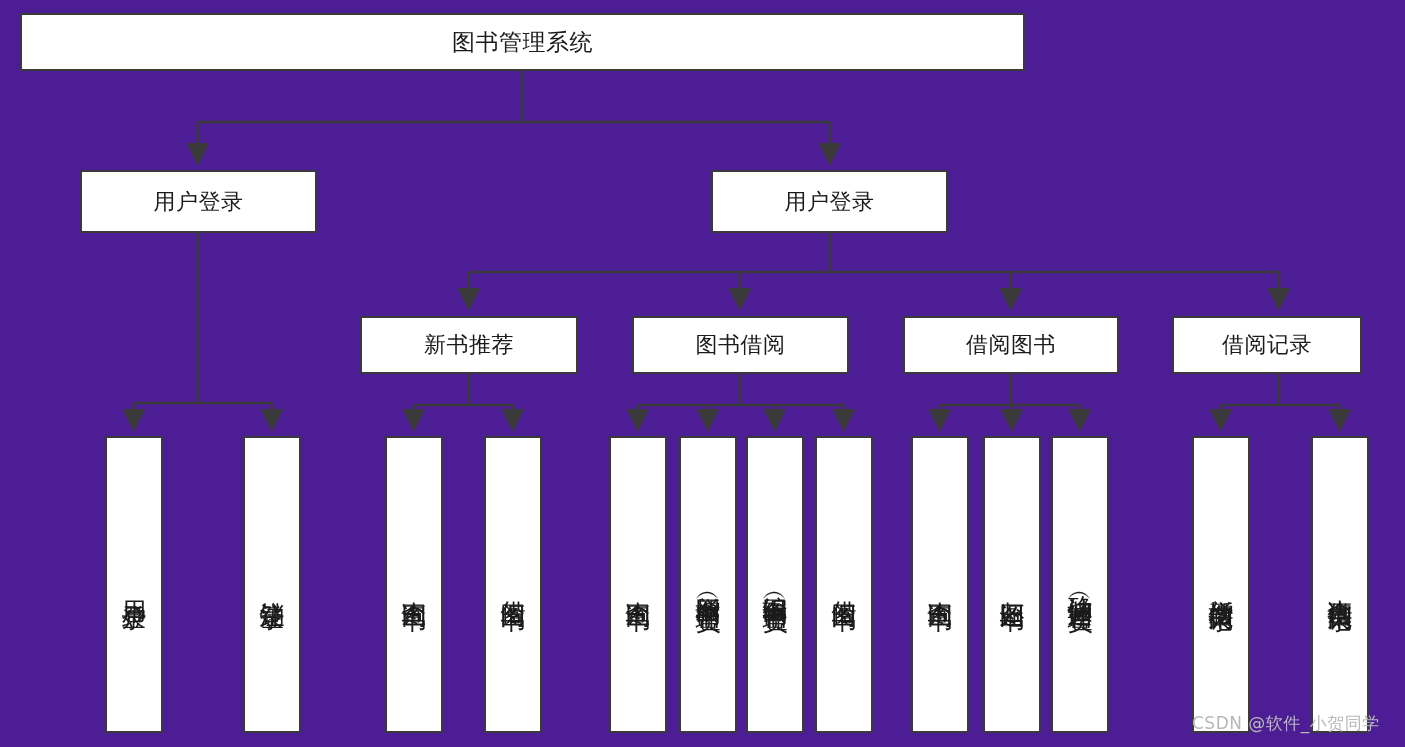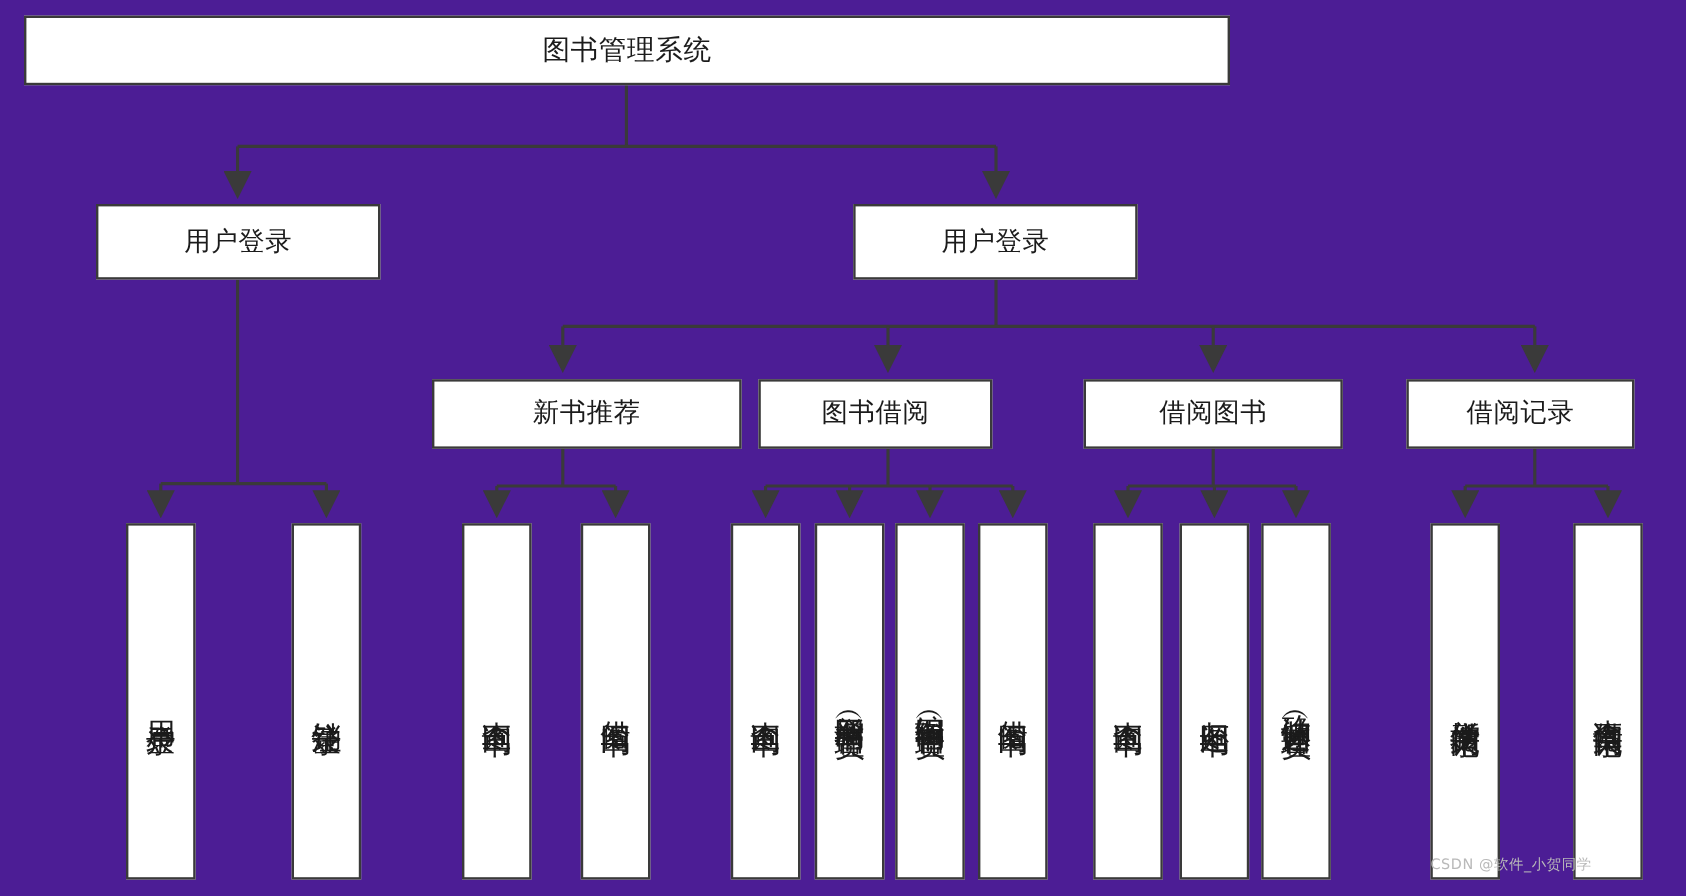--- a/index.html
+++ b/index.html
@@ -57,21 +57,21 @@
     text-orientation: upright;
     font-size: 25px;
     line-height: 1.0;
     letter-spacing: 2px;
     white-space: nowrap;
     max-height: 292px;
   }
   .watermark {
     position: absolute;
     color: #b9b9b9;
-    font-size: 12px;
+    font-size: 17px;
     white-space: nowrap;
     letter-spacing: 0.5px;
   }
 </style>
 </head>
 <body>
 
 <div id="canvas">
 
   <svg id="edges" viewBox="0 0 1405 747" xmlns="http://www.w3.org/2000/svg">
@@ -129,24 +129,24 @@
     <span class="lbl">图书管理系统</span>
   </div>
 
   <div class="node h" style="left:80px;top:170px;width:237px;height:63px;">
     <span class="lbl">用户登录</span>
   </div>
   <div class="node h" style="left:711px;top:170px;width:237px;height:63px;">
     <span class="lbl">用户登录</span>
   </div>
 
-  <div class="node h" style="left:360px;top:316px;width:258px;height:58px;">
+  <div class="node h" style="left:360px;top:316px;width:218px;height:58px;">
     <span class="lbl">新书推荐</span>
   </div>
-  <div class="node h" style="left:632px;top:316px;width:195px;height:58px;">
+  <div class="node h" style="left:632px;top:316px;width:217px;height:58px;">
     <span class="lbl">图书借阅</span>
   </div>
   <div class="node h" style="left:903px;top:316px;width:216px;height:58px;">
     <span class="lbl">借阅图书</span>
   </div>
   <div class="node h" style="left:1172px;top:316px;width:190px;height:58px;">
     <span class="lbl">借阅记录</span>
   </div>
 
   <div class="node v" style="left:105px;top:436px;width:58px;height:297px;">

